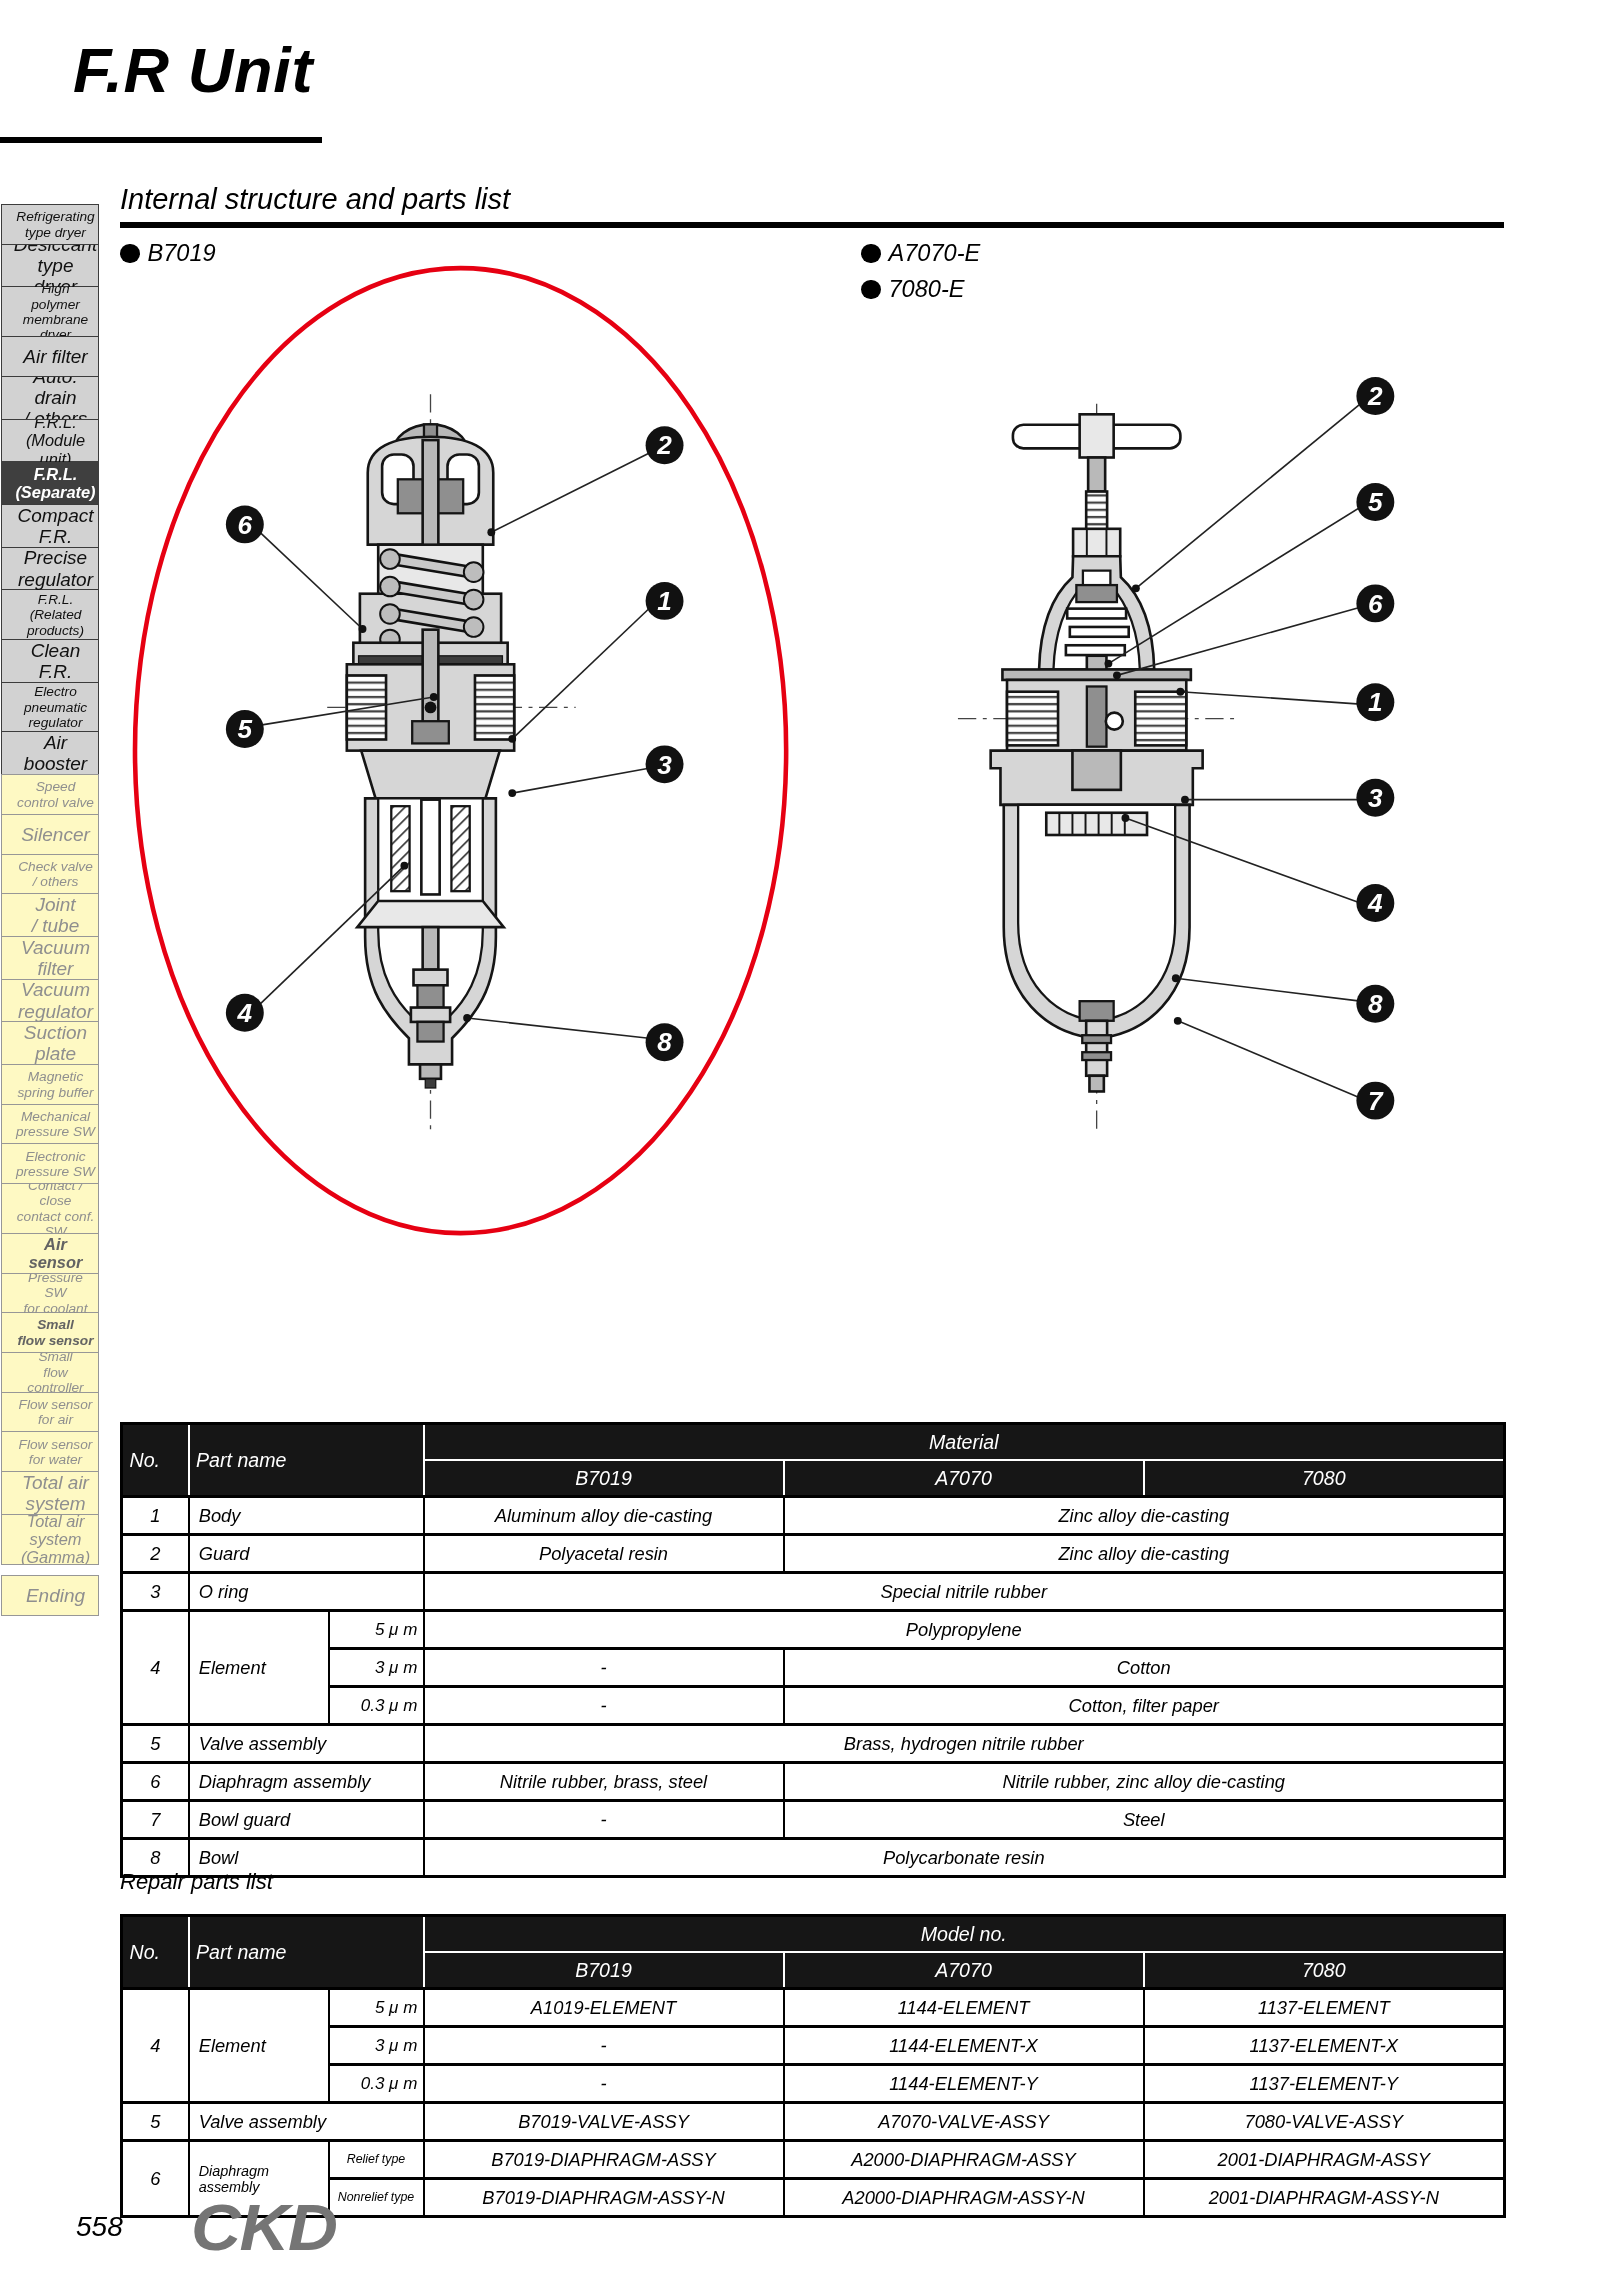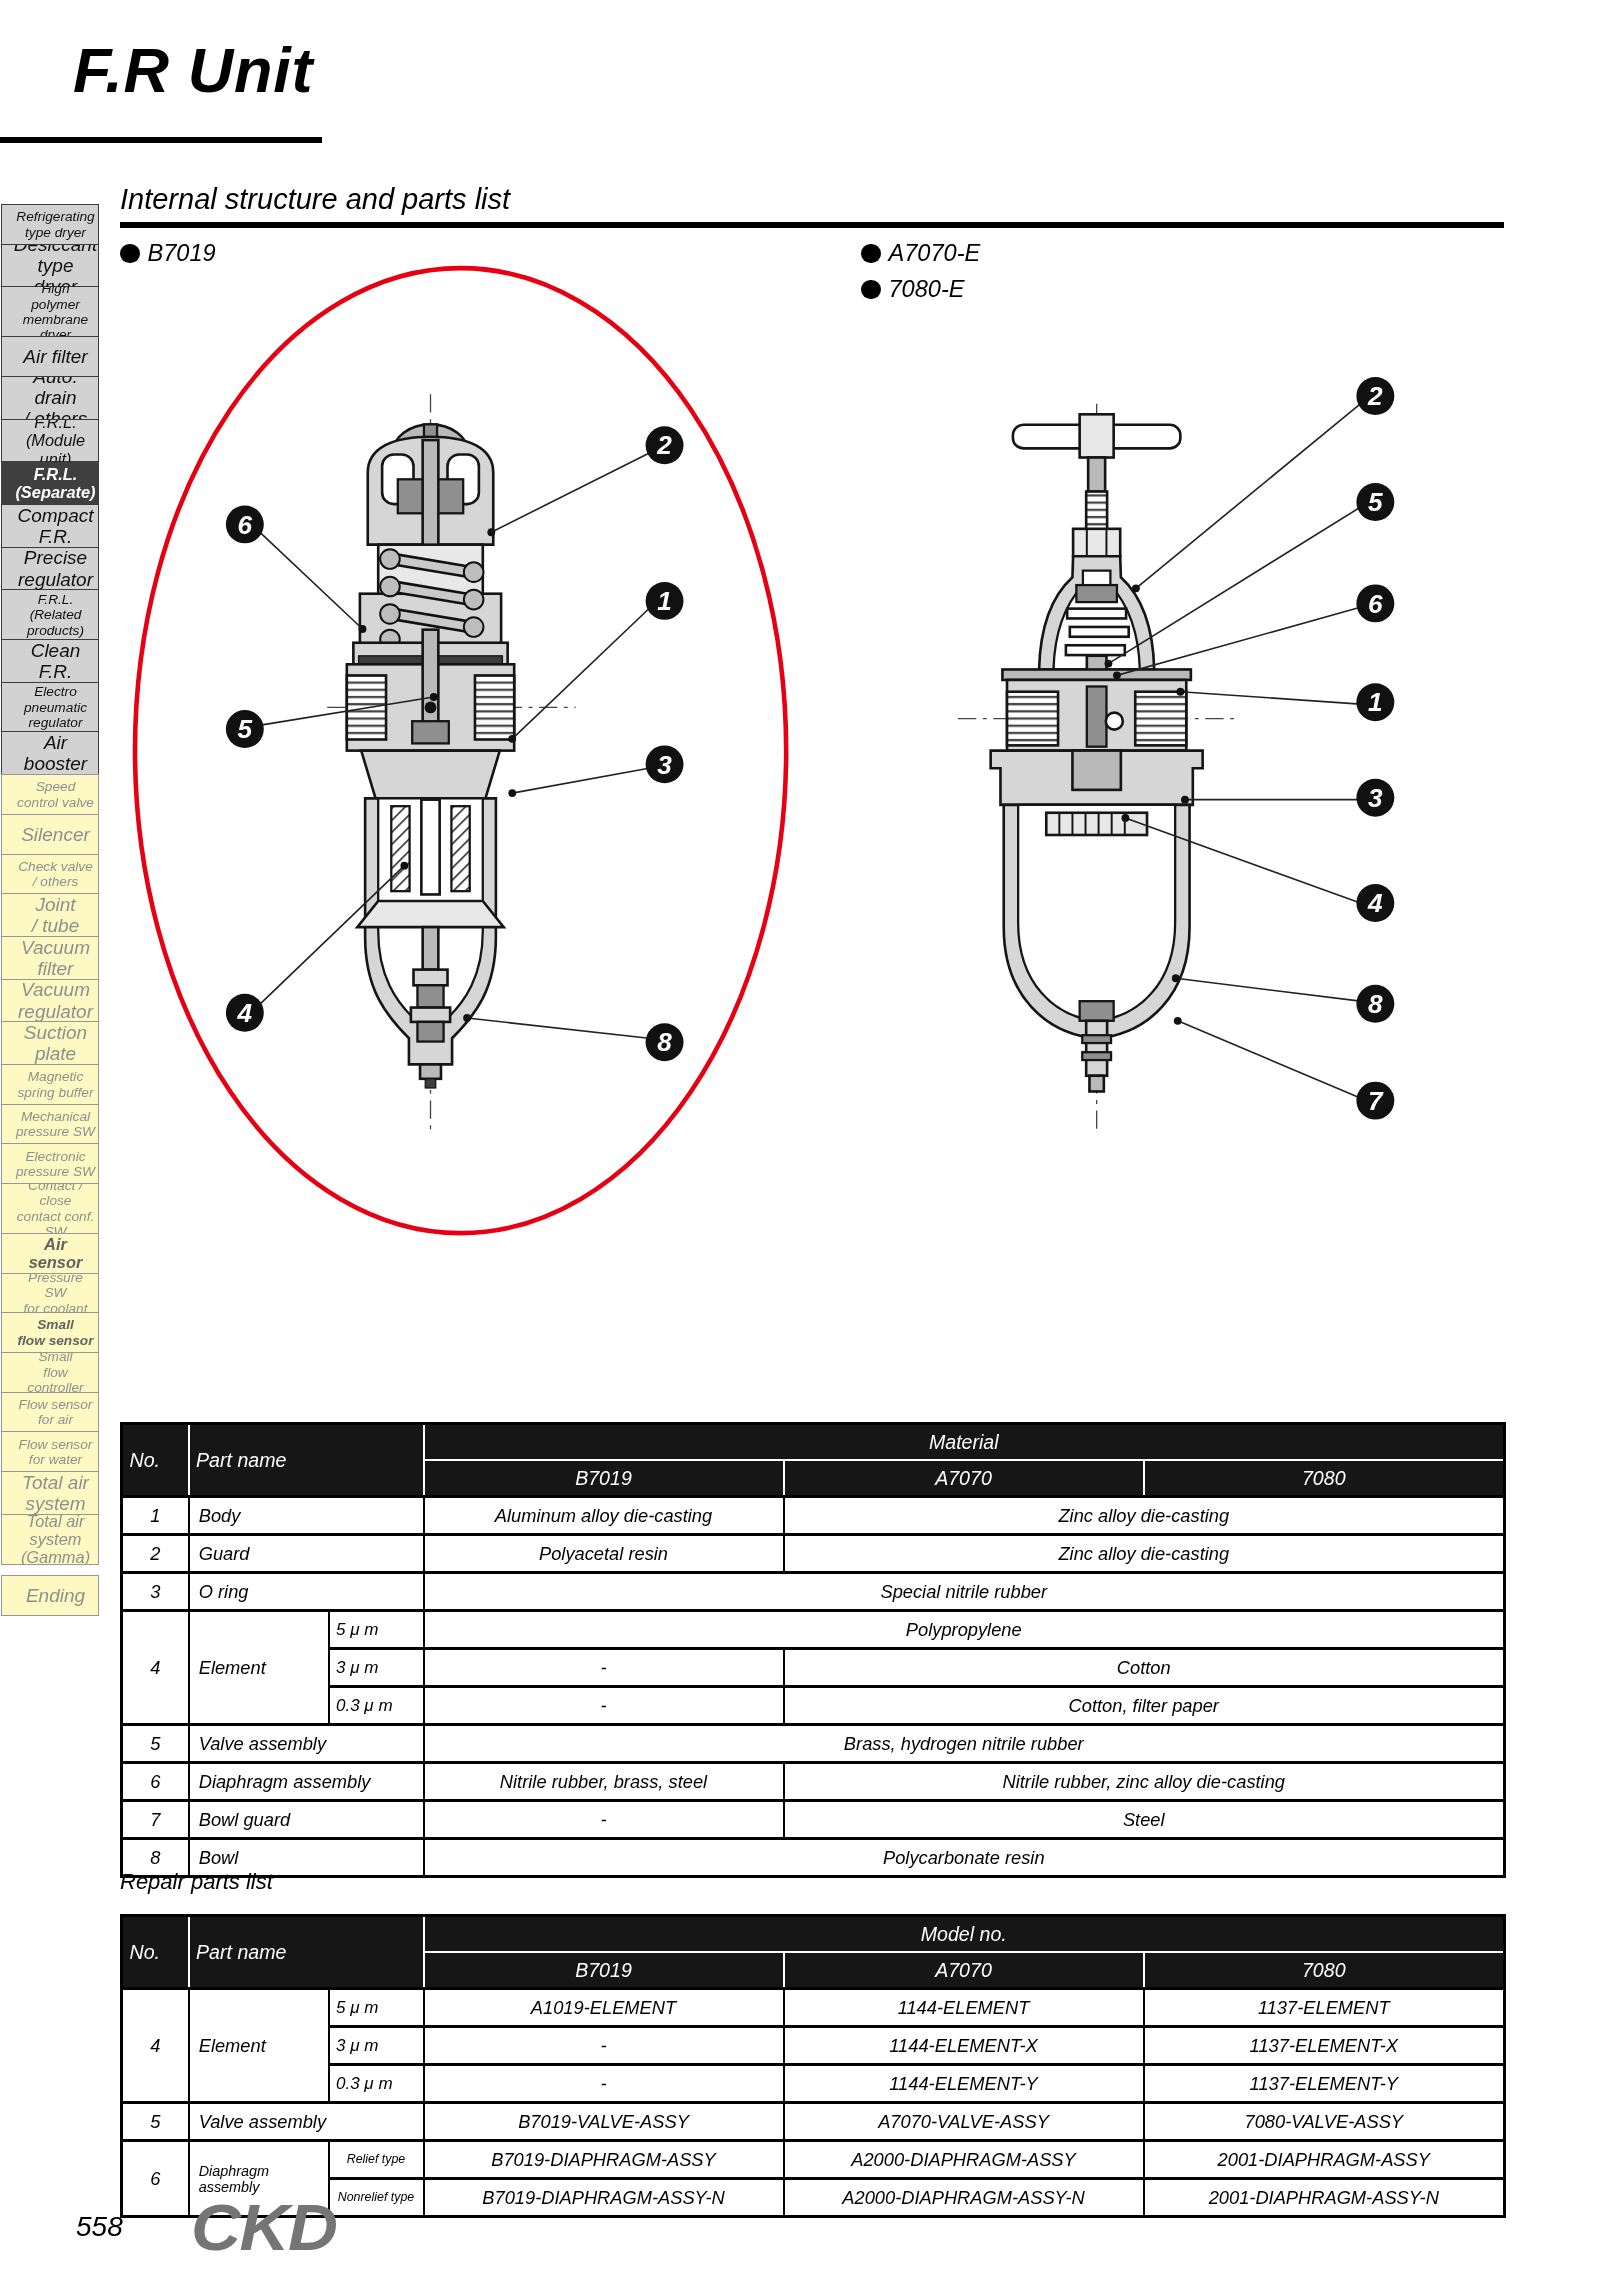--- a/index.html
+++ b/index.html
@@ -62,21 +62,21 @@
   .tbl-wrap{position:absolute;left:120px;}
   #material-tbl{top:1421px;}
   #repair-tbl{top:1913px;}
   table.parts{border-collapse:collapse;table-layout:fixed;width:1384px;border:3.3px solid #000;}
   table.parts th{background:#161616;color:#fff;font-weight:normal;font-size:19.6px;border:2.6px solid #fff;
                  height:34px;padding:0 6.5px;}
   table.parts th.left{text-align:left;}
   table.parts td{border:2px solid #000;border-top-width:3.9px;text-align:center;font-size:18.3px;
                  height:35px;padding:0 5.2px;background:#fff;overflow:hidden;}
   table.parts td.part{text-align:left;padding-left:9.2px;}
-  table.parts td.size{text-align:left;padding-left:6.5px;font-size:17px;}
+  table.parts td.size{text-align:right;padding-left:6.5px;font-size:17px;}
   table.parts td.tiny{font-size:12.4px;text-align:center;line-height:1.05;padding:0 1.3px;}
   table.parts td.part-sm{font-size:14.4px;}
 
   
   .page-num{position:absolute;left:76px;top:2210px;font-size:28px;}
   .brand-logo{position:absolute;left:191px;top:2190px;font-size:64px;font-weight:bold;color:#757575;
               letter-spacing:-1.3px;transform:scaleX(1.08);transform-origin:left center;}
 </style>
 </head>
 <body>

